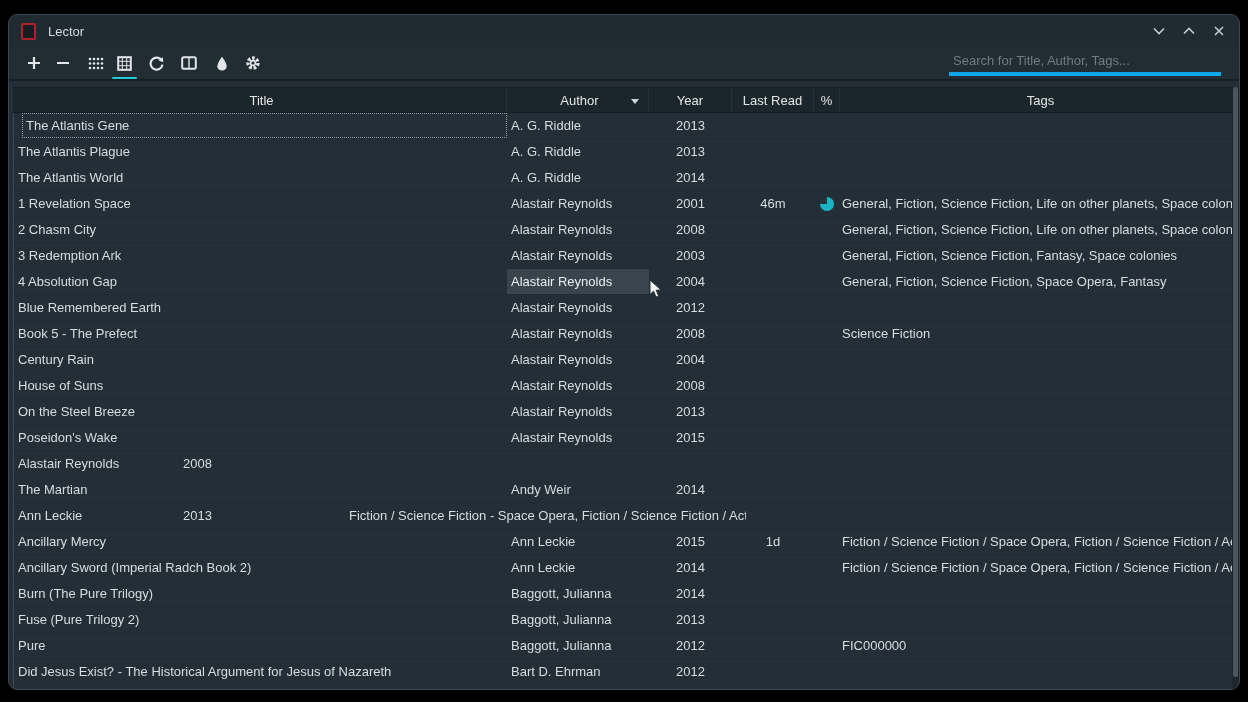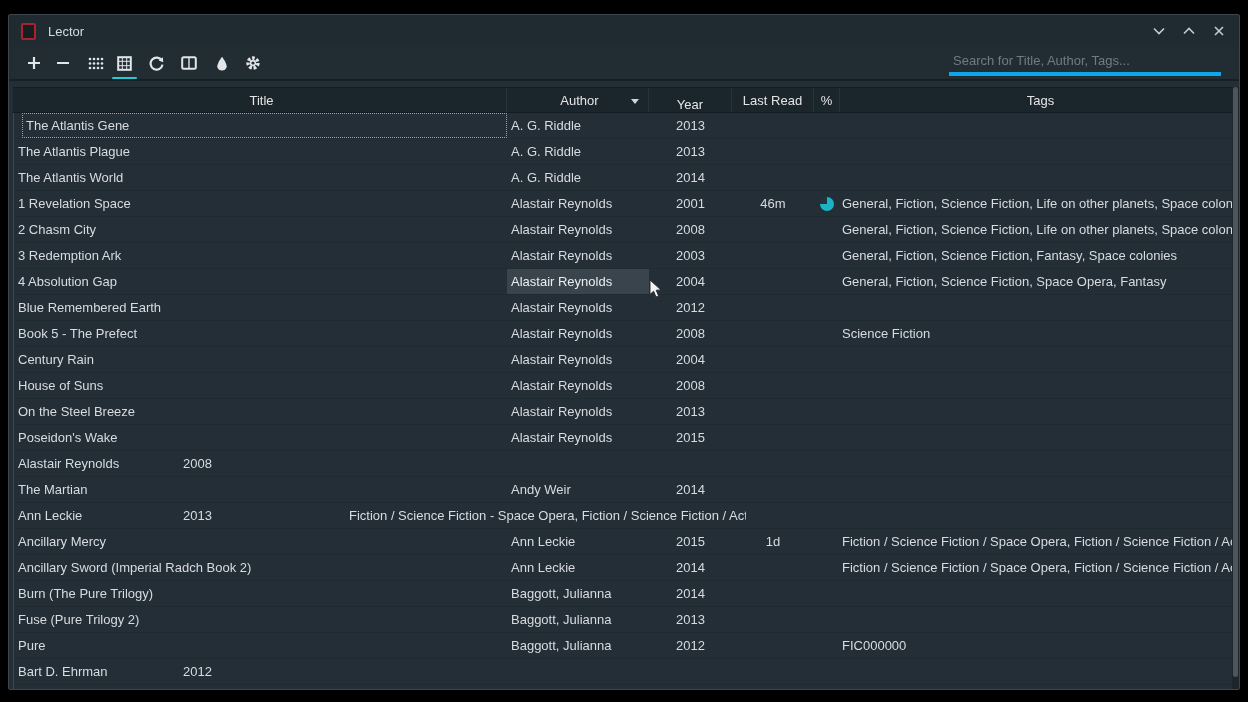--- a/index.html
+++ b/index.html
@@ -1,20 +1,20 @@
 <!DOCTYPE html>
 <html><head>
 <meta charset="utf-8">
 <style>
   * { box-sizing: border-box; margin: 0; padding: 0; }
   html,body { width:1248px; height:702px; background:#000; overflow:hidden;
     font-family:"Liberation Sans","DejaVu Sans",sans-serif; }
   .window {
     position:absolute; left:8px; top:14px; width:1232px; height:676px;
-    background:#242e36; border-radius:2px; overflow:hidden;
+    background:#242e36; border-radius:9px; overflow:hidden;
     border:1px solid #3c464e;
     display:flex; flex-direction:column;
   }
   
   .titlebar { height:32px; background:#202a31; display:flex; align-items:center;
     padding:0 12px; flex:none; }
   .app-icon { width:15px; height:17px; background:#161e24; border:2px solid #a8242b;
     border-radius:2px; margin-right:12px; flex:none; }
   .title-text { color:#d4dade; font-size:13px; }
   .win-controls { margin-left:auto; display:flex; align-items:center; gap:14px; }
@@ -45,21 +45,21 @@
   .th:last-child { border-right:none; }
   .sort-arrow { width:0; height:0; border-left:4px solid transparent;
     border-right:4px solid transparent; border-top:5px solid #cfd5da;
     position:absolute; right:9px; top:11px; }
   .tbody { flex:1; overflow:hidden; border-left:1px solid #3e4850; }
   .row { height:26px; display:flex; border-bottom:1px solid #202a31; }
   .cell { font-size:13px; color:#d7dce0; line-height:25px; white-space:nowrap;
     overflow:hidden; }
   .c-title  { flex:1; padding-left:4px; }
   .c-author { width:142px; flex:none; padding-left:4px; }
-  .c-year   { width:83px;  flex:none; text-align:center;align-items:flex-end; }
+  .c-year   { width:83px;  flex:none; text-align:center; }
   .c-last   { width:82px;  flex:none; text-align:center; }
   .c-pct    { width:26px;  flex:none; display:flex; align-items:center;
               justify-content:center; }
   .c-tags   { width:399px; flex:none; padding-left:2px; }
   .cell.focused { outline:1px dotted #98a1a8; outline-offset:-1px;margin-left:8px; }
   .cell.hl { background:#39444d; color:#eaeef0; }
   .pie { width:14px; height:14px; border-radius:50%;
     background:conic-gradient(#1bb4c5 0deg 270deg, #22343c 270deg 360deg); }
   
   .scrollbar { position:absolute; right:0; top:6px; bottom:0; width:7px;
@@ -383,20 +383,21 @@
     <div class="cell c-title">Pure</div>
     <div class="cell c-author">Baggott, Julianna</div>
     <div class="cell c-year">2012</div>
     <div class="cell c-last"></div>
     <div class="cell c-pct">
       
     </div>
     <div class="cell c-tags">FIC000000</div>
   </div>
         <div class="row">
+    <div class="cell c-title">Did Jesus Exist? - The Historical Argument for Jesus of Nazareth</div>
     <div class="cell c-author">Bart D. Ehrman</div>
     <div class="cell c-year">2012</div>
     <div class="cell c-last"></div>
     <div class="cell c-pct">
       
     </div>
     <div class="cell c-tags"></div>
   </div>
       </div>
     <div class="scrollbar">

